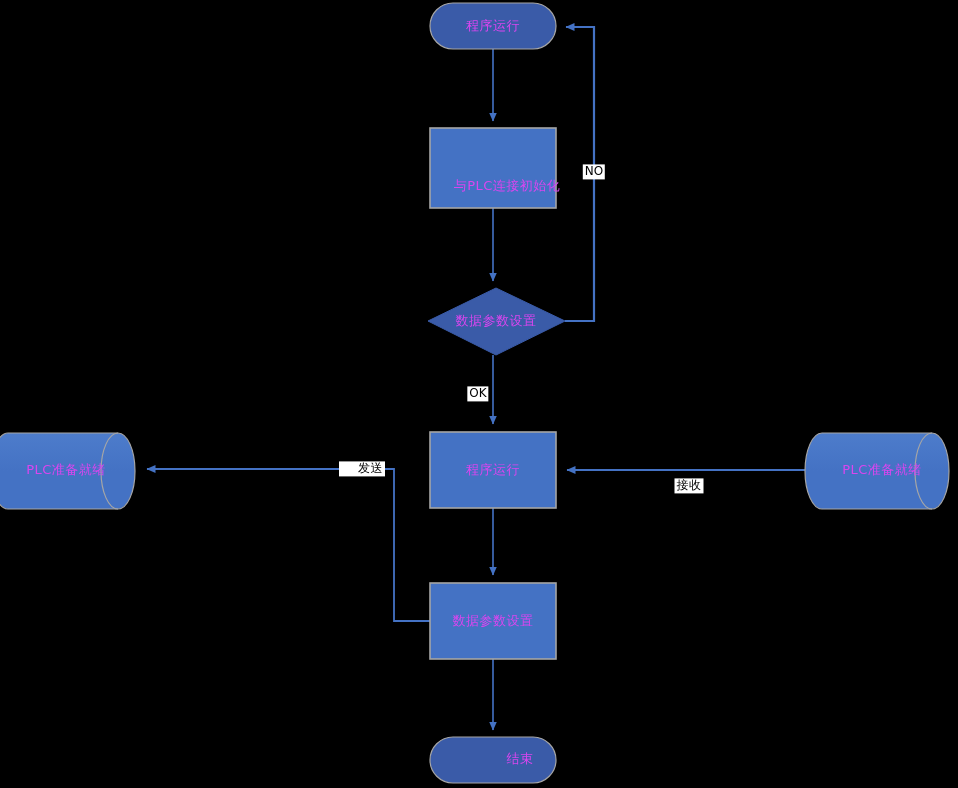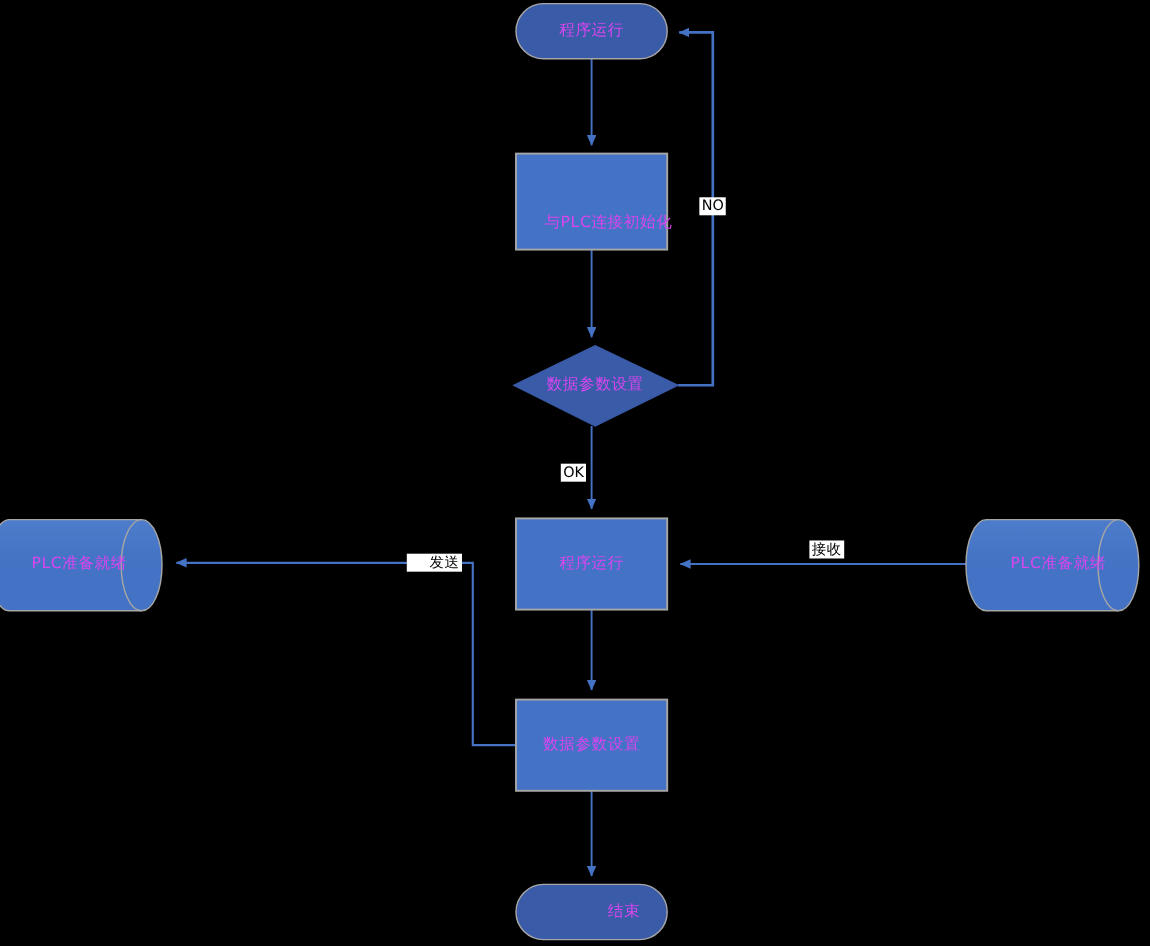--- a/index.html
+++ b/index.html
@@ -141,15 +141,15 @@
   <div class="node-label" style="left:496px; top:321px;">数据参数设置</div>
   <div class="node-label" style="left:493px; top:470px;">程序运行</div>
   <div class="node-label" style="left:493px; top:621px;">数据参数设置</div>
   <div class="node-label" style="left:520px; top:760px;font-family:Liberation Mono, monospace;">结束</div>
   <div class="node-label" style="left:66px; top:470px;">PLC准备就绪</div>
   <div class="node-label" style="left:882px; top:470px;">PLC准备就绪</div>
 
   <div class="edge-label latin" style="left:594px; top:172px;">NO</div>
   <div class="edge-label latin" style="left:478px; top:394px;">OK</div>
   <div class="edge-label" style="left:362px; top:469px;padding-left:19px;">发送</div>
-  <div class="edge-label" style="left:689px; top:458px;">接收</div>
+  <div class="edge-label" style="left:689px; top:486px;">接收</div>
 
 </div>
 
 </body></html>

